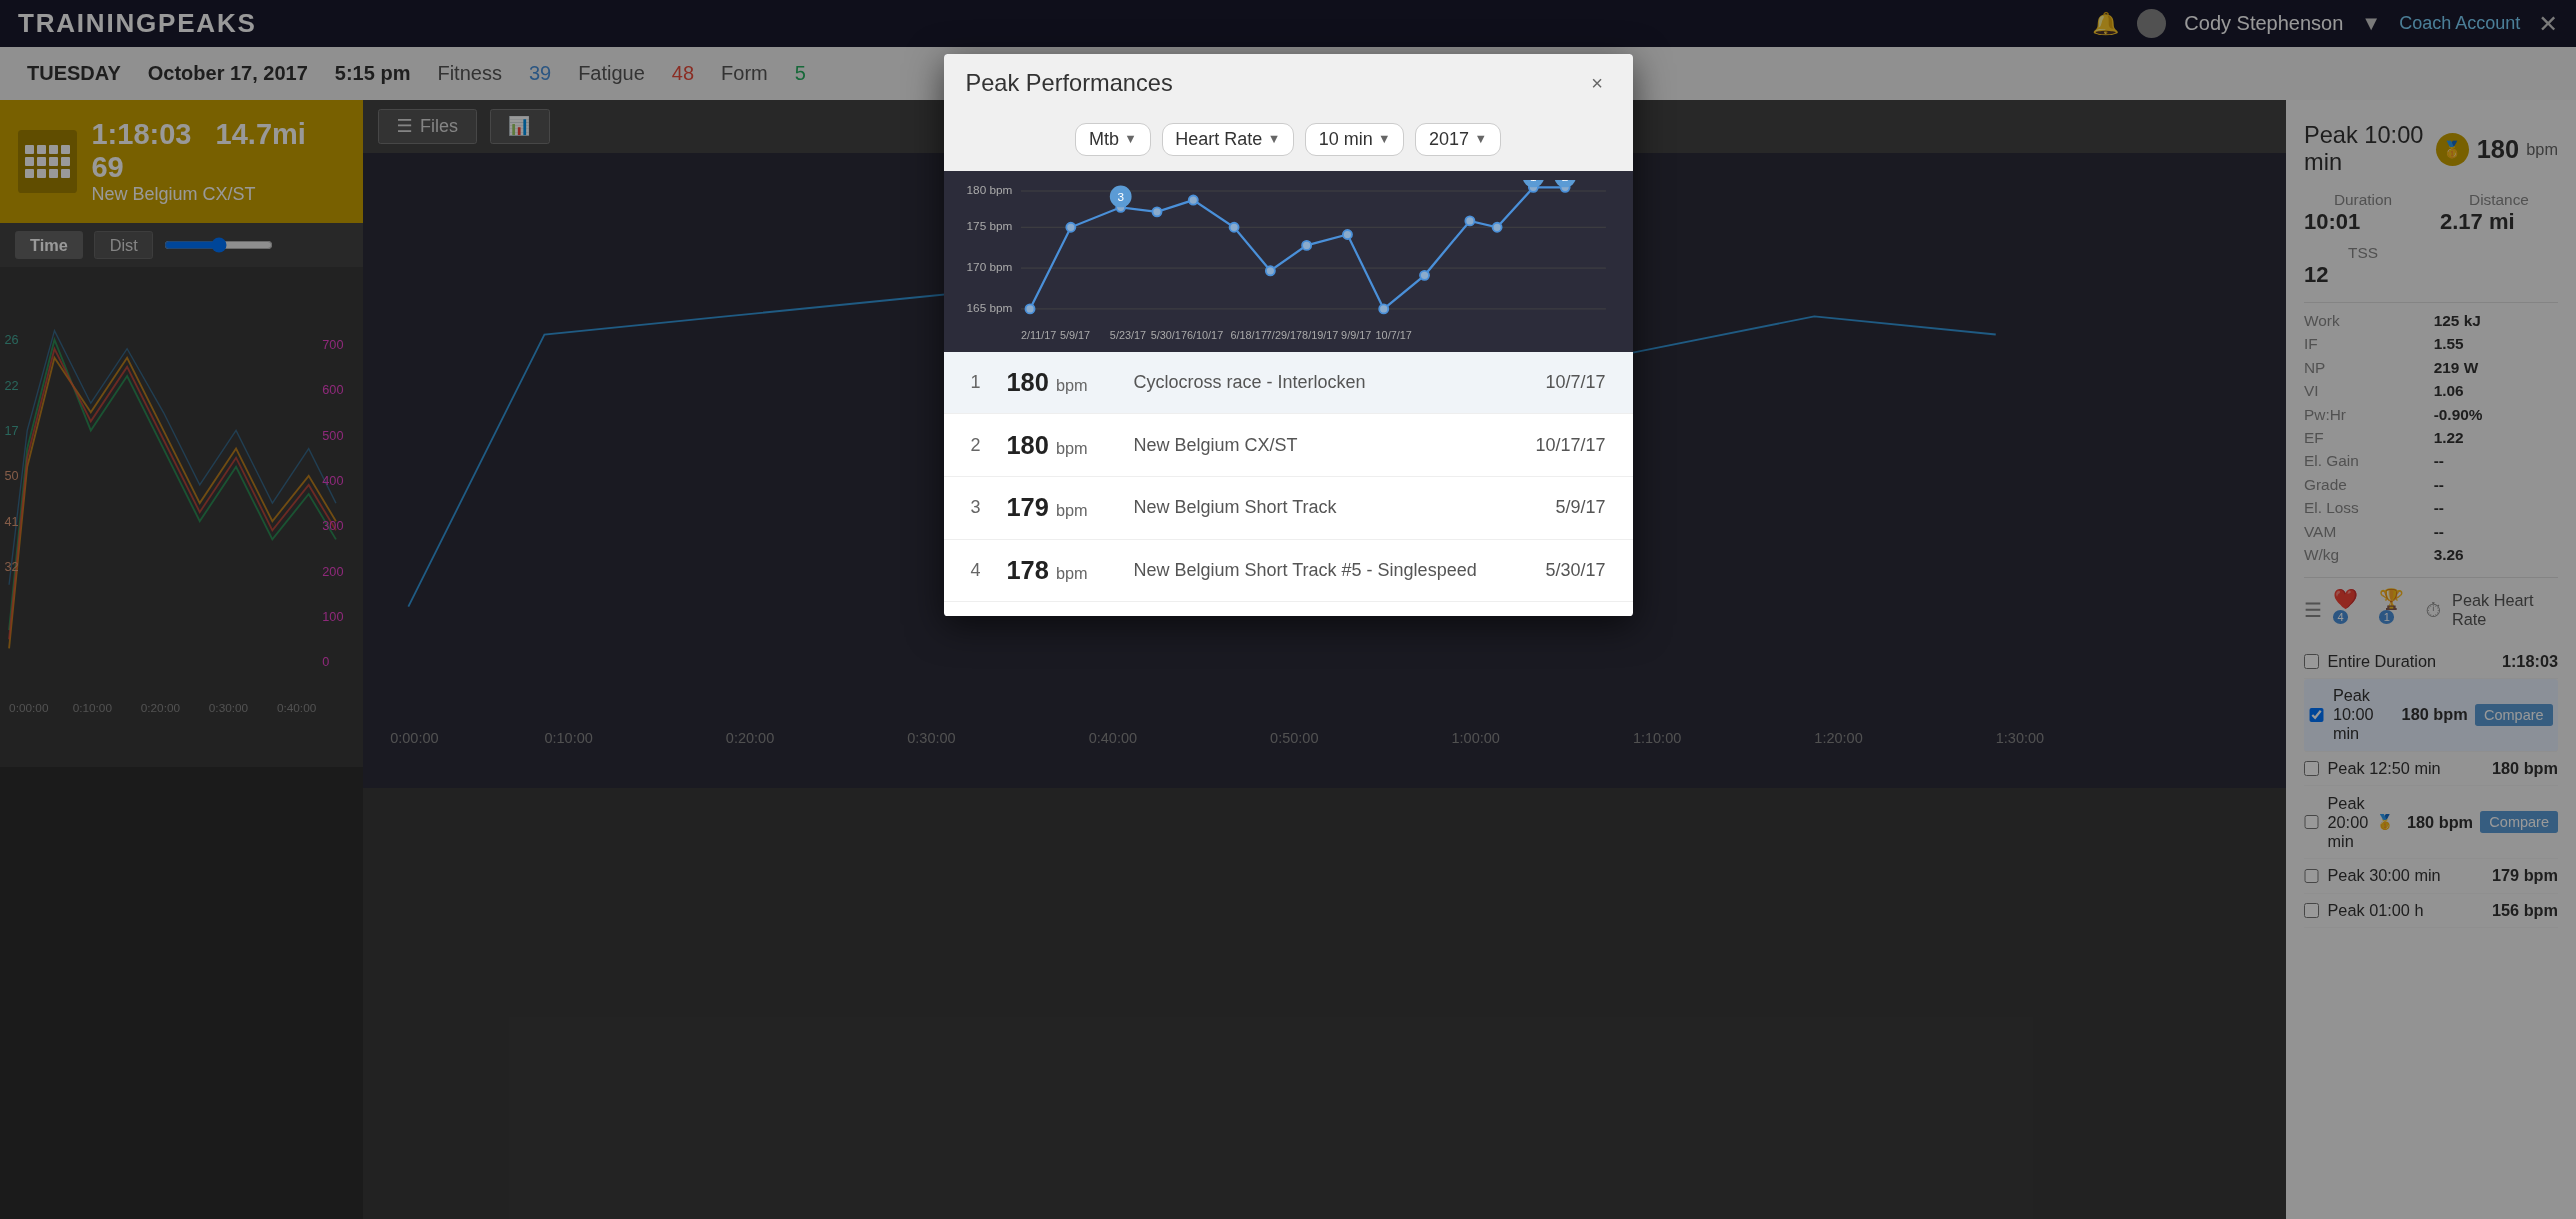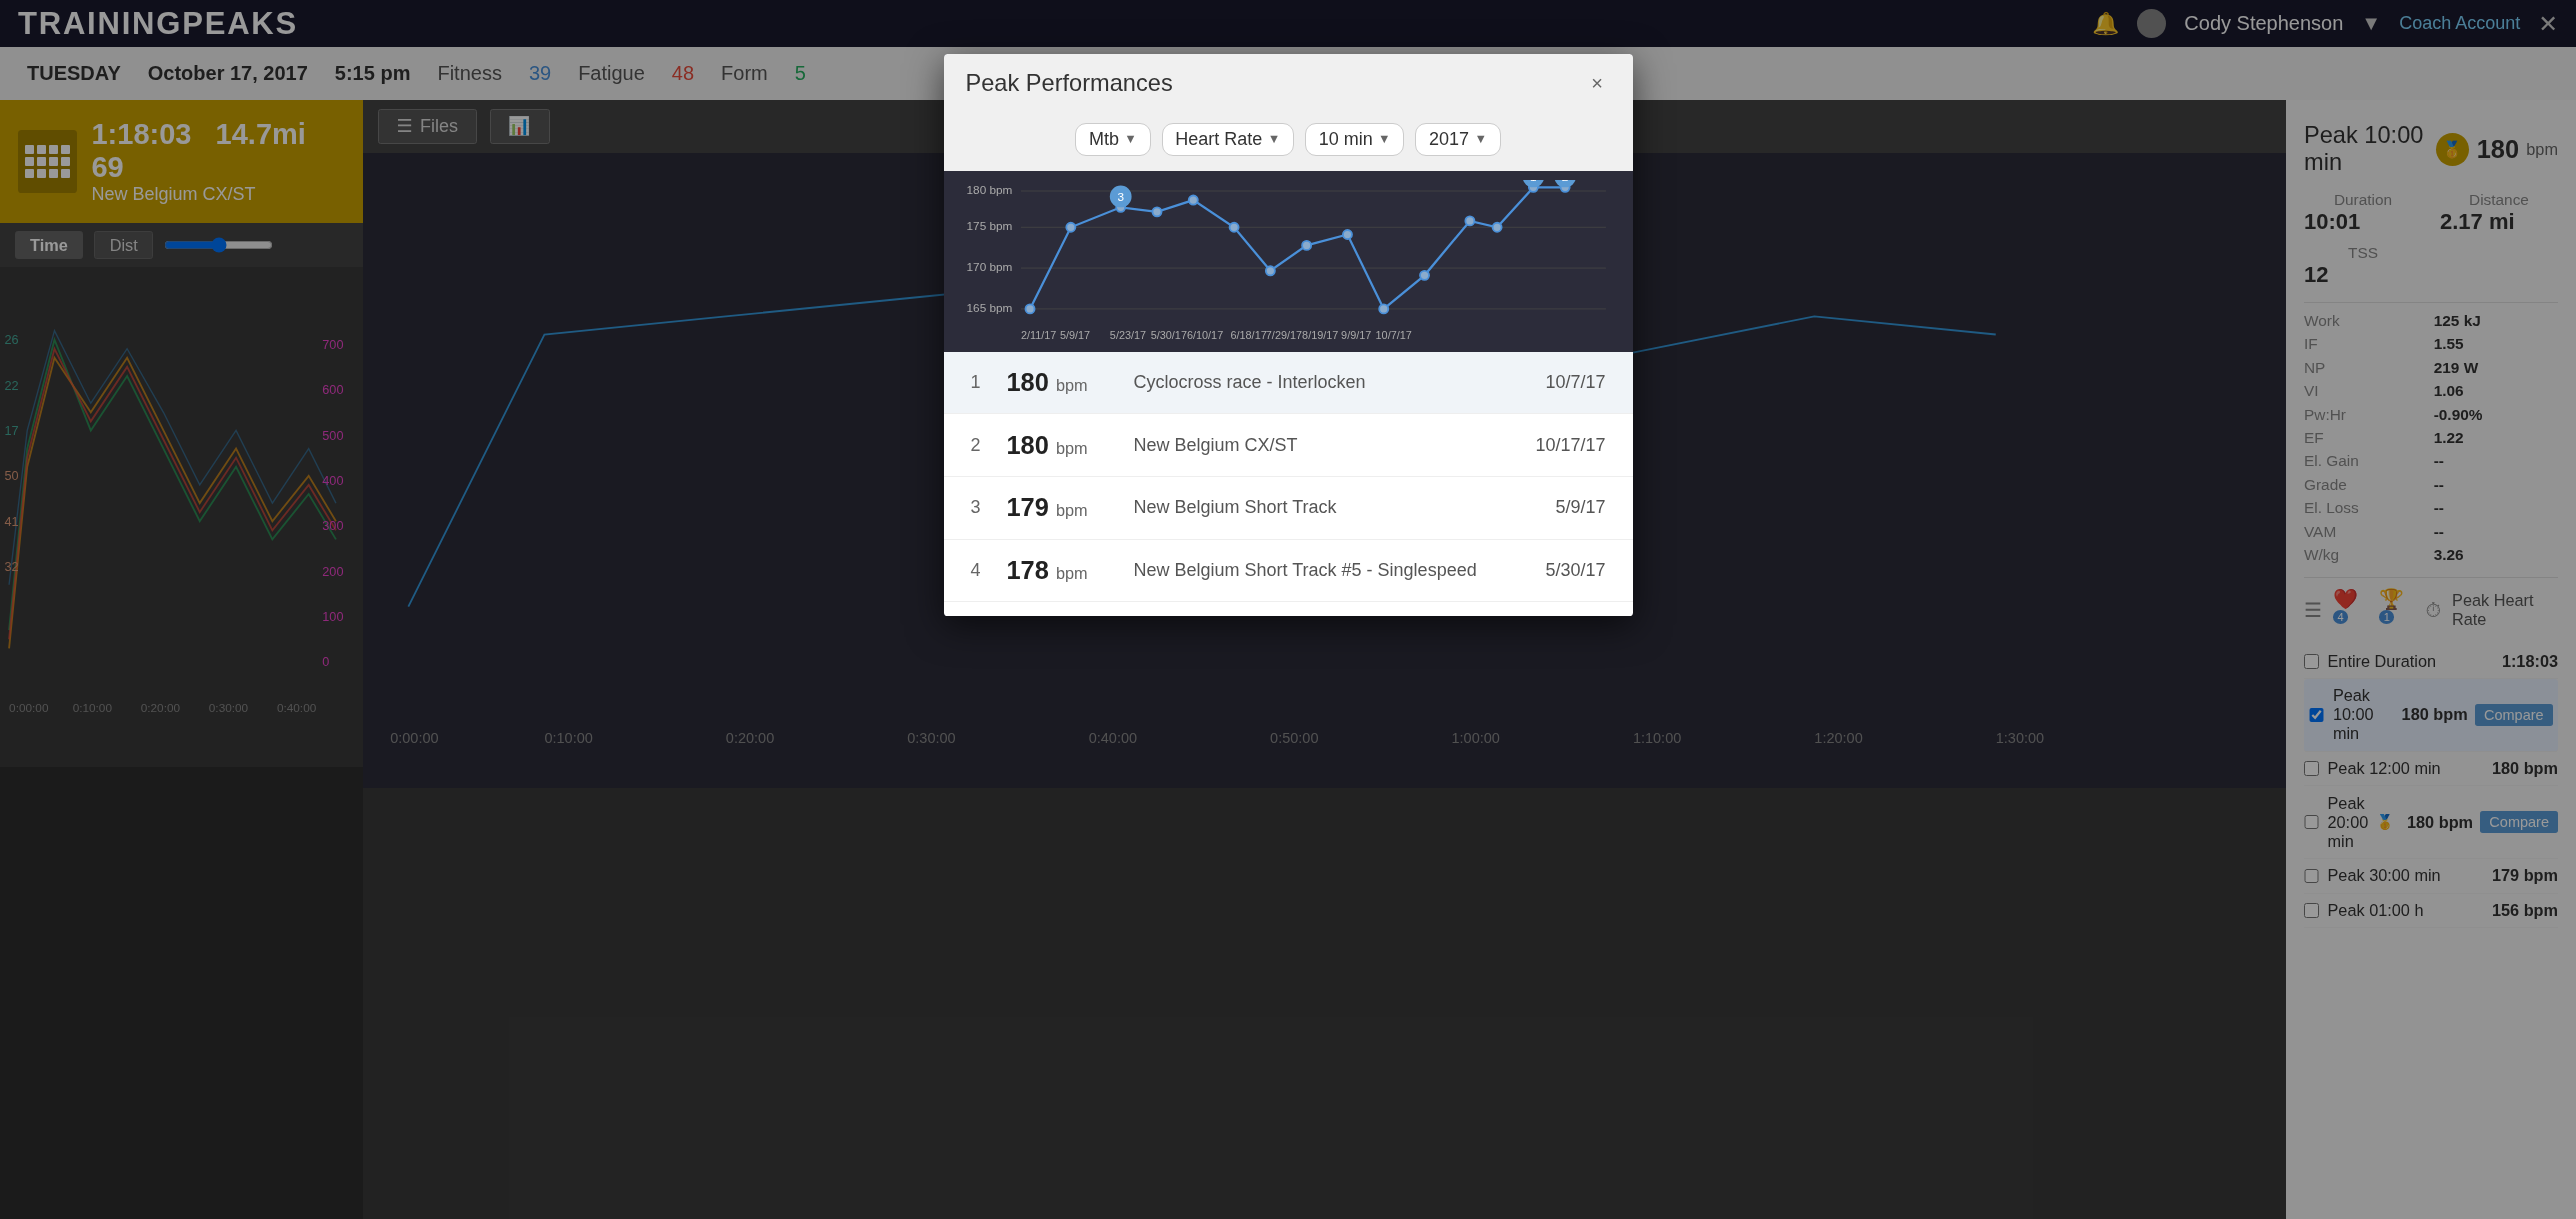--- a/index.html
+++ b/index.html
@@ -18,21 +18,21 @@
       height: 47px;
       display: flex;
       align-items: center;
       padding: 0 18px;
       justify-content: space-between;
       position: relative;
       z-index: 1;
     }
     .top-nav-logo {
       color: white;
-      font-size: 31px;
+      font-size: 26px;
       font-weight: bold;
       letter-spacing: 1.8px;
     }
     .top-nav-right {
       display: flex;
       align-items: center;
       gap: 18px;
       color: #ccc;
       font-size: 20px;
     }
@@ -526,21 +526,21 @@
           <span class="peak-list-val">1:18:03</span>
         </div>
         <div class="peak-list-item active">
           <input type="checkbox" class="peak-list-checkbox" checked="" style="">
           <span class="peak-list-label">Peak 10:00 min</span>
           <span class="peak-list-val">180 bpm</span>
           <button class="compare-btn">Compare</button>
         </div>
         <div class="peak-list-item">
           <input type="checkbox" class="peak-list-checkbox" style="">
-          <span class="peak-list-label">Peak 12:00 min</span>
+          <span class="peak-list-label">Peak 12:50 min</span>
           <span class="peak-list-val">180 bpm</span>
         </div>
         <div class="peak-list-item">
           <input type="checkbox" class="peak-list-checkbox" style="">
           <span class="peak-list-label">Peak 20:00 min</span>
           <span style="font-size: 14.5px; color: rgb(200, 160, 0); margin-right: 3.6px;">🥇</span>
           <span class="peak-list-val">180 bpm</span>
           <button class="compare-btn">Compare</button>
         </div>
         <div class="peak-list-item">

